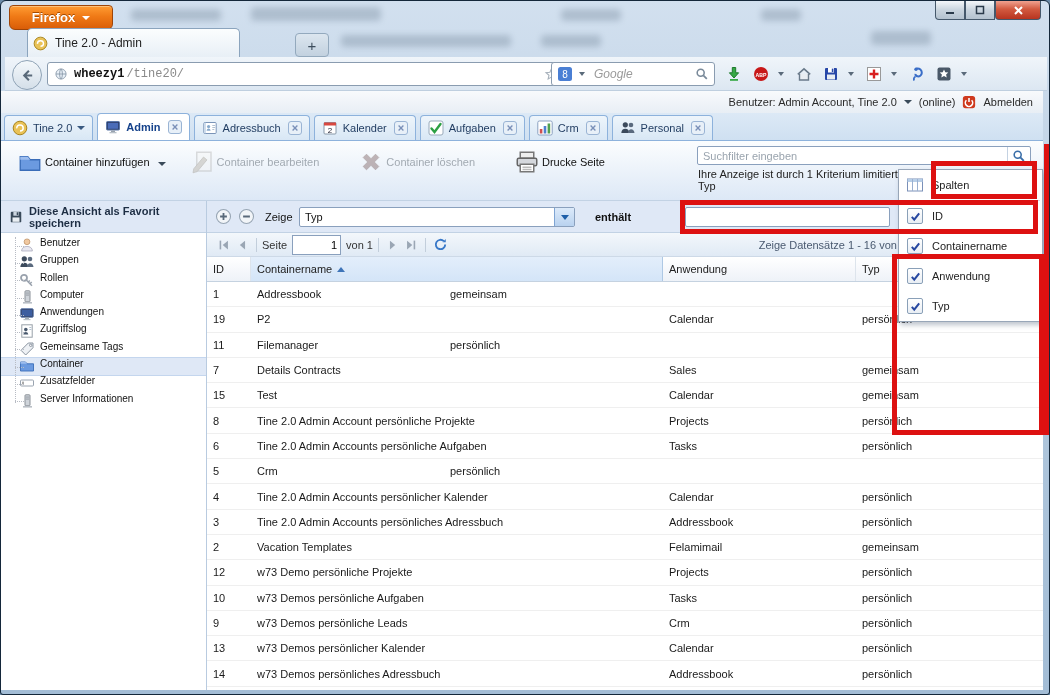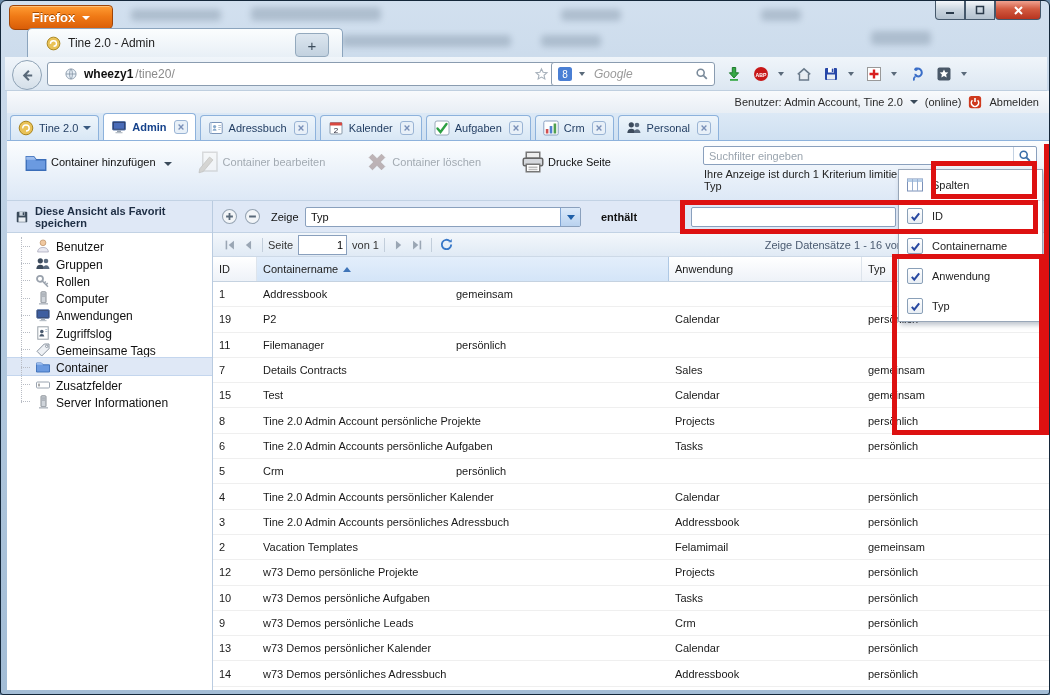--- a/index.html
+++ b/index.html
@@ -11,40 +11,40 @@
   #ff-btn{left:8px;top:4px;width:102px;height:23px;border-radius:4px 4px 6px 6px;
           background:linear-gradient(180deg,#ff9c33,#f07a16 45%,#d95d08);border:1px solid #9e4508;
           color:#fff;font-weight:bold;font-size:13px;display:flex;align-items:center;justify-content:center;gap:7px;
           text-shadow:0 -1px 0 #a34a00;box-shadow:inset 0 1px 0 #ffc078;cursor:pointer;}
   .caret-down{width:0;height:0;border-left:4px solid transparent;border-right:4px solid transparent;border-top:4px solid currentColor;display:inline-block;}
   #win-controls{right:8px;top:0;display:flex;}
   .wc{width:30px;height:19px;border:1px solid #45586b;border-top:none;background:linear-gradient(180deg,#f4f7fa,#c9d4de 50%,#b4c2cf);
       display:flex;align-items:center;justify-content:center;box-sizing:border-box;cursor:pointer;}
   .wc.close{width:46px;background:linear-gradient(180deg,#f0a290,#d25a40 45%,#b83420);border-radius:0 0 4px 4px;color:#fff;font-weight:bold;}
   .wc.min{border-radius:0 0 0 4px;}
-  #ff-tab{left:26px;top:27px;width:316px;height:29px;background:linear-gradient(180deg,#fbfdfe,#e8eff6);
-          border:1px solid #8ba4bd;border-bottom:none;border-radius:5px 5px 0 0;display:flex;align-items:center;gap:7px;padding:0 18px;box-sizing:border-box;}
+  #ff-tab{left:26px;top:27px;width:213px;height:29px;background:linear-gradient(180deg,#fbfdfe,#e8eff6);
+          border:1px solid #8ba4bd;border-bottom:none;border-radius:5px 5px 0 0;display:flex;align-items:center;gap:7px;padding:0 5px;box-sizing:border-box;}
   #ff-tab .t{font-size:12px;color:#222;}
   #newtab{left:294px;top:32px;width:32px;height:22px;background:linear-gradient(180deg,#dce6ef,#c2d1df);border:1px solid #93a9bd;border-radius:4px;
           display:flex;align-items:center;justify-content:center;font-size:15px;color:#3c4c5c;cursor:pointer;}
   
   #navbar{left:4px;top:56px;width:1042px;height:34px;background:linear-gradient(180deg,#f0f5fa,#dce7f2);border-bottom:1px solid #bfcfdf;box-sizing:border-box;}
   #backbtn{left:7px;top:3px;width:28px;height:28px;border-radius:50%;background:linear-gradient(180deg,#f4f8fb,#d4dfe9);border:1px solid #8fa3b6;
            display:flex;align-items:center;justify-content:center;cursor:pointer;}
-  #urlbar{left:42px;top:5px;width:556px;height:24px;background:#fff;border:1px solid #8a9cb0;border-radius:3px;display:flex;align-items:center;padding:0 16px;gap:6px;box-sizing:border-box;}
+  #urlbar{left:42px;top:5px;width:556px;height:24px;background:#fff;border:1px solid #8a9cb0;border-radius:3px;display:flex;align-items:center;padding:0 6px;gap:6px;box-sizing:border-box;font-family:Liberation Mono, monospace;}
   #urlbar .host{font-size:12px;color:#111;font-weight:bold;}
   #urlbar .path{font-size:12px;color:#8a8a8a;margin-left:-4px;}
   #urlbar .sp{flex:1;}
   #searchbar{left:546px;top:5px;width:164px;height:24px;background:#fff;border:1px solid #8a9cb0;border-radius:3px;display:flex;align-items:center;padding:0 5px;gap:5px;box-sizing:border-box;}
   #searchbar .q{font-size:12px;color:#9a9a9a;font-style:italic;flex:1;}
   .navicon{display:inline-flex;align-items:center;justify-content:center;width:22px;height:22px;cursor:pointer;}
   .ncaret{width:0;height:0;border-left:3.5px solid transparent;border-right:3.5px solid transparent;border-top:4px solid #5a6a7a;margin:0 4px 0 1px;cursor:pointer;}
   #nav-icons{left:718px;top:6px;display:flex;align-items:center;gap:5px;}
   
-  #page{left:6px;top:90px;width:1042px;height:599px;background:#fff;overflow:hidden;}
+  #page{left:0;top:90px;width:1042px;height:599px;background:#fff;overflow:hidden;}
   #userbar{left:0;top:0;width:1042px;height:22px;background:linear-gradient(180deg,#f8fafc,#e8eef5);
            display:flex;align-items:center;justify-content:flex-end;gap:7px;padding-right:10px;box-sizing:border-box;font-size:11px;color:#2a2a2a;}
   #userbar .lnk{cursor:pointer;}
   
   #apptabs{left:0;top:22px;width:1042px;height:28px;background:linear-gradient(180deg,#dcE9f6,#cfe0f1);border-bottom:1px solid #8db2dc;box-sizing:border-box;display:flex;align-items:flex-end;padding-left:3px;gap:4px;}
   .atab{height:24px;border:1px solid #8db2dc;border-bottom:none;border-radius:4px 4px 0 0;background:linear-gradient(180deg,#eef5fb,#d8e7f5);
         display:flex;align-items:center;gap:5px;padding:0 7px;font-size:11px;color:#1e3a5f;cursor:pointer;}
   .atab.active{background:#fff;font-weight:bold;color:#15428b;height:26px;}
   .tabx{width:12px;height:12px;border:1px solid #9ab4d4;border-radius:3px;background:#e8f0f8;display:flex;align-items:center;justify-content:center;margin-left:2px;cursor:pointer;}
   
@@ -76,21 +76,21 @@
               display:flex;align-items:center;justify-content:center;gap:5px;font-size:11px;color:#111;cursor:pointer;}
   
   #pagingbar{left:206px;top:142px;width:836px;height:24px;background:linear-gradient(180deg,#f3f7fb,#e0eaf5);border-bottom:1px solid #cdd9e7;box-sizing:border-box;display:flex;align-items:center;font-size:11px;color:#333;padding:0 8px;}
   .pgico{display:inline-flex;width:18px;height:18px;align-items:center;justify-content:center;cursor:pointer;}
   .pgsep{width:1px;height:14px;background:#c2cedb;margin:0 5px;}
   #page-input{width:42px;height:16px;border:1px solid #8aa0bd;font-size:11px;text-align:right;padding-right:3px;margin:0 5px;font-family:inherit;}
   #paging-right{margin-left:auto;display:flex;align-items:center;gap:6px;color:#4a5a70;}
   
   #sidebar{left:0;top:142px;width:206px;height:457px;background:#fff;border-right:1px solid #b9cbe0;box-sizing:border-box;overflow:hidden;}
   #tree{list-style:none;margin:4px 0 0 0;padding:0;}
-  #tree li{display:flex;align-items:flex-end;gap:5px;height:17.3px;padding-left:28px;font-size:12px;color:#111;cursor:pointer;position:relative;}
+  #tree li{display:flex;align-items:flex-start;gap:5px;height:17.3px;padding-left:18px;font-size:10px;color:#111;cursor:pointer;position:relative;}
   #tree li::before{content:"";position:absolute;left:14px;top:50%;width:9px;border-top:1px dotted #b8bcc4;}
   #tree li.selected{background:#dfe8f6;outline:1px solid #c4d6ee;}
   #treeline{position:absolute;left:14px;top:146px;height:166px;border-left:1px dotted #b8bcc4;}
   #splitter-arrow{position:absolute;left:206px;top:363px;width:0;height:0;border-top:5px solid transparent;border-bottom:5px solid transparent;border-right:5px solid #9aa8b8;cursor:pointer;}
   
   #gridheader{left:206px;top:166px;width:836px;height:25px;display:flex;box-sizing:border-box;border-bottom:1px solid #c5d2e0;background:linear-gradient(180deg,#ffffff,#eef2f8);}
   .hcell{display:flex;align-items:center;gap:5px;padding-left:6px;font-size:11px;color:#212121;border-right:1px solid #dde4ec;box-sizing:border-box;cursor:pointer;}
   .hcell.sorted{background:linear-gradient(180deg,#e3eefb,#d4e5f8);border-right:1px solid #aec8e4;}
   .sortarrow{width:0;height:0;border-left:4px solid transparent;border-right:4px solid transparent;border-bottom:5px solid #3e74b8;}
   .c-id{width:44px;} .c-name{width:412px;} .c-app{width:193px;} .c-typ{flex:1;}

